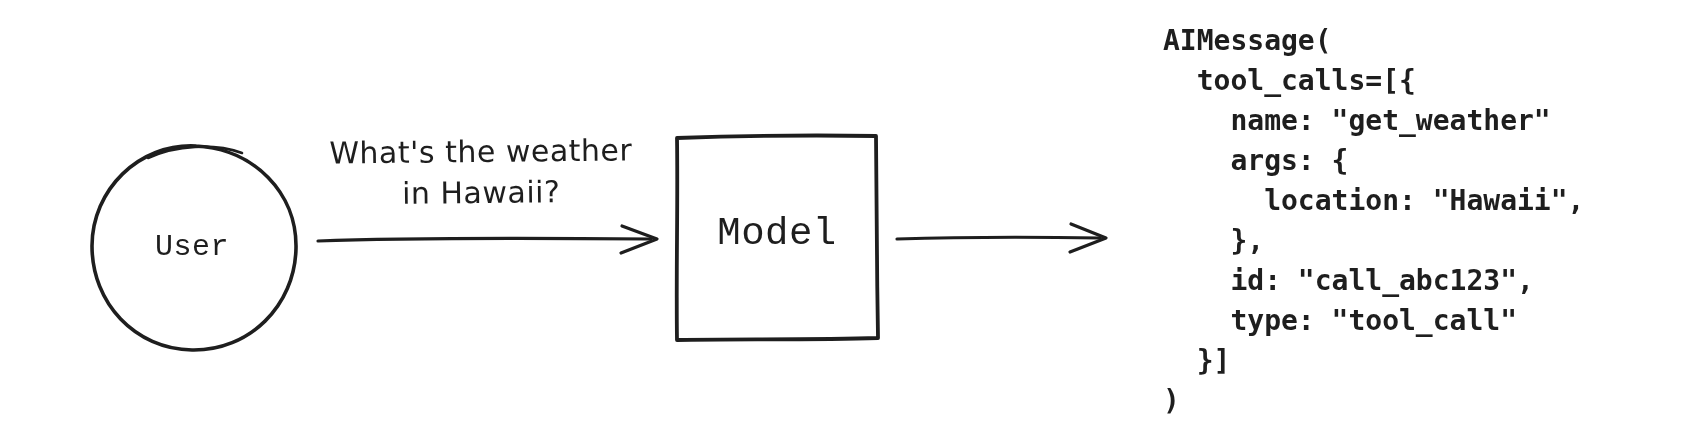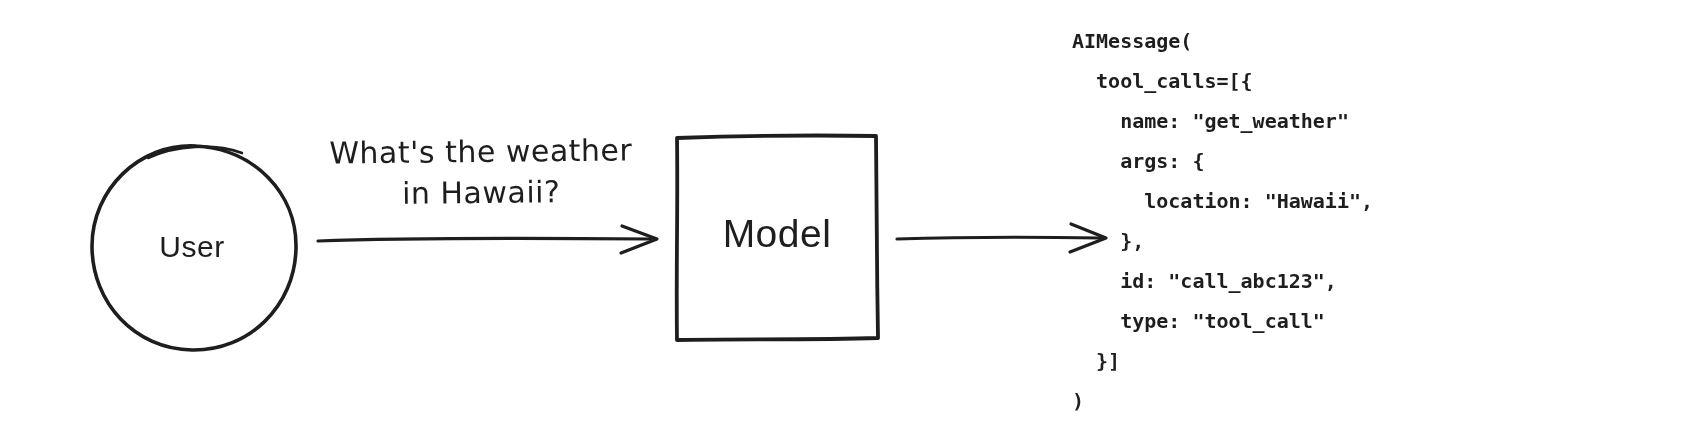--- a/index.html
+++ b/index.html
@@ -21,44 +21,44 @@
   }
   .shapes-svg path {
     fill: none;
     stroke: var(--ink);
     stroke-linecap: round;
     stroke-linejoin: round;
   }
   .hand-label {
     position: absolute;
     transform: translate(-50%, -50%);
-    font-family: Liberation Sans, sans-serif;
+    font-family: Liberation Mono, monospace;
     color: var(--ink);
     white-space: nowrap;
     letter-spacing: 0.5px;
   }
   .user-label  { left: 192px; top: 247px; font-size: 30px; }
   .model-label { left: 777px; top: 234px; font-size: 39px; }
   .request-label {
     position: absolute;
     left: 481px; top: 172px;
     transform: translate(-50%, -50%) rotate(-0.6deg);
     text-align: center;
     font-size: 30px;
     line-height: 41px;
     color: var(--ink);
     letter-spacing: 0.5px;
     white-space: nowrap;
   }
   .request-label span { display: block; }
   .code-block {
     position: absolute;
-    left: 1072px; top: 21px;
+    left: 1163px; top: 21px;
     font-family: "DejaVu Sans Mono", monospace;
-    font-size: 20px;
+    font-size: 28px;
     font-weight: 700;
     line-height: 40px;
     color: var(--ink);
     white-space: pre;
   }
 </style>
 </head>
 <body>
 
 <div class="canvas">

